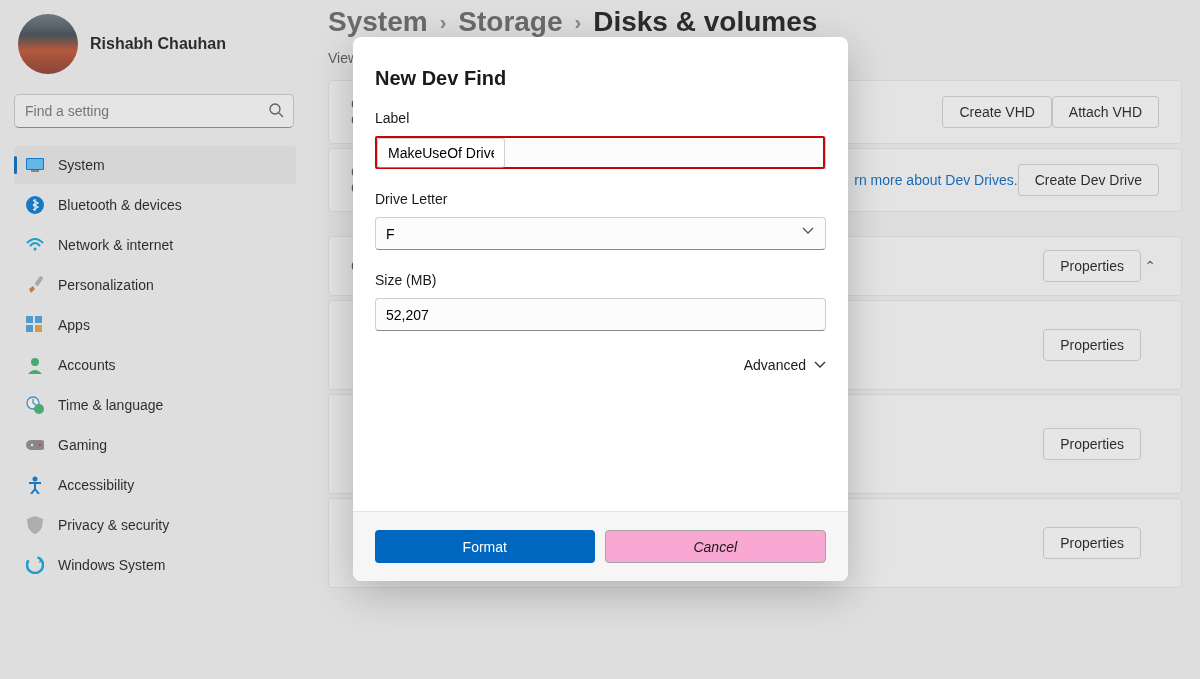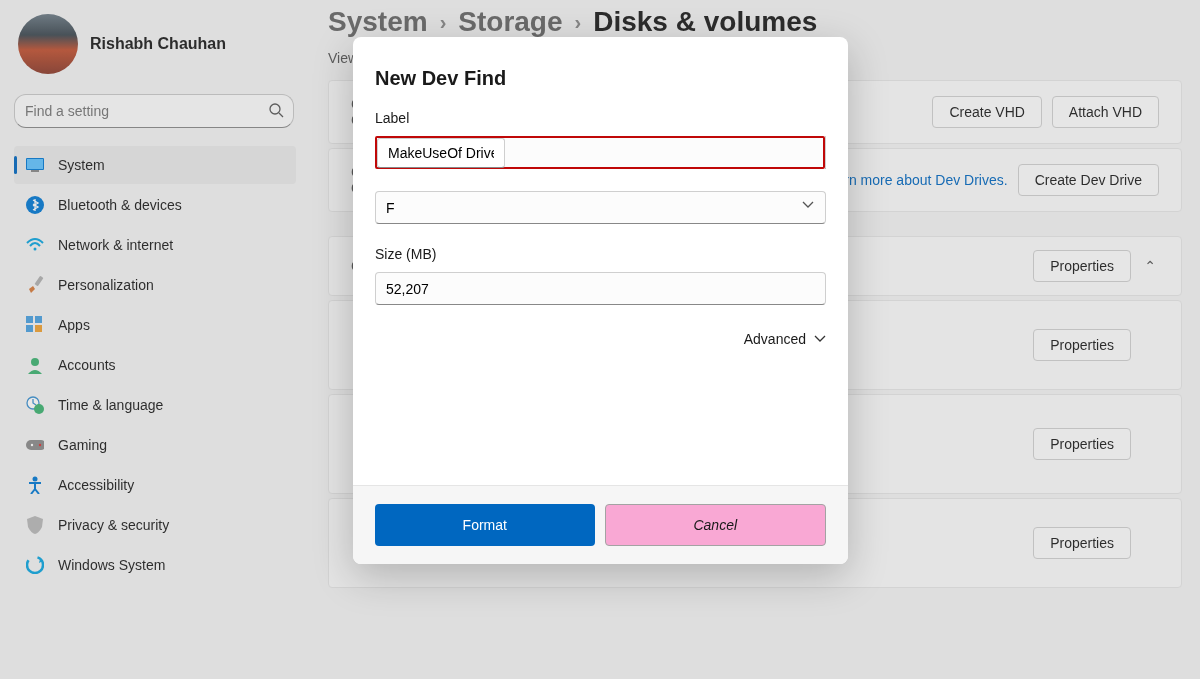--- a/index.html
+++ b/index.html
@@ -4,39 +4,39 @@
 <style>
   * { box-sizing: border-box; margin: 0; padding: 0; font-family: "Segoe UI", -apple-system, sans-serif; }
   body { width: 1200px; height: 679px; overflow: hidden; background: #f3f3f3; position: relative; }
   
   .sidebar { position: absolute; left: 0; top: 0; width: 310px; height: 100%; padding: 10px 14px; }
   .profile { display: flex; align-items: center; gap: 12px; padding: 4px 4px 16px 4px; }
   .avatar { width: 60px; height: 60px; border-radius: 50%; background: linear-gradient(180deg,#6b7a85 0%,#3d4850 35%,#c05030 60%,#8a3a2a 100%); }
   .profile-name { font-size: 16px; font-weight: 600; color: #1a1a1a; }
   
   .search { position: relative; margin: 4px 0 18px 0; }
-  .search input { width: 280px; height: 34px; border: 1px solid #c8c8c8; border-bottom: 1.5px solid #888; border-radius: 12px; background: #fcfcfc; padding: 0 34px 0 10px; font-size: 14px; color: #555; }
+  .search input { width: 280px; height: 34px; border: 1px solid #c8c8c8; border-bottom: 1.5px solid #888; border-radius: 5px; background: #fcfcfc; padding: 0 34px 0 10px; font-size: 14px; color: #555; }
   .search .icon { position: absolute; right: 12px; top: 8px; color: #555; }
   
   .nav { display: flex; flex-direction: column; gap: 2px; }
   .nav-item { display: flex; align-items: center; gap: 14px; padding: 8px 12px; border-radius: 4px; font-size: 14px; color: #1a1a1a; cursor: pointer; position: relative; height: 38px;}
   .nav-item.selected { background: #e9e9e9; }
   .nav-item.selected::before { content:""; position:absolute; left:0; top:10px; bottom:10px; width:3px; border-radius:2px; background:#0067c0; }
   .nav-icon { width: 18px; height: 18px; display:flex; align-items:center; justify-content:center; }
   
   .main { position: absolute; left: 310px; top: 0; right: 0; height: 100%; padding: 6px 18px 0 18px; }
   .breadcrumb { display:flex; align-items:center; gap:12px; font-size: 28px; color:#666; font-weight:600; margin-bottom: 12px;}
   .breadcrumb .crumb { cursor:pointer; }
   .breadcrumb .sep { color:#888; font-size:20px; }
   .breadcrumb .last { color:#1a1a1a; }
   .subtitle { font-size: 14px; color:#555; margin-bottom: 14px;}
   
   .card { background:#fbfbfb; border:1px solid #e6e6e6; border-radius:4px; margin-bottom:4px; display:flex; align-items:center; justify-content:space-between; padding:18px 22px; }
   .card .left-txt { font-size:14px; color:#525252;}
-  .card .actions { display:flex; gap:10px; align-items:center;}
+  .card .actions { display:flex; align-items:center;}
   .btn { background:#fdfdfd; border:1px solid #d0d0d0; border-radius:4px; padding:6px 16px; font-size:14px; color:#1a1a1a; cursor:pointer; height:32px; display:flex; align-items:center;}
   .link { color:#0067c0; cursor:pointer; font-size:14px;}
   .chev { font-size:14px; color:#555; width:18px; text-align:center; cursor:pointer;}
   
   .overlay { position:absolute; inset:0; background:rgba(130,130,130,0.18); }
   
   .dialog { position:absolute; left:353px; top:37px; width:495px; background:#fff; border-radius:8px; box-shadow:0 12px 40px rgba(0,0,0,0.22); overflow:hidden; display:flex; flex-direction:column; }
   .dialog-body { padding: 30px 22px 18px 22px; flex:1; }
   .dialog-title { font-size: 20px; font-weight:600; color:#1a1a1a; margin-bottom: 20px;}
   .field-label { font-size:14px; color:#1a1a1a; margin-bottom:10px; display:block;}
@@ -46,21 +46,21 @@
   .textbox.highlight-wrap input { border:1px solid #cfcfcf; border-bottom:1.5px solid #888; border-radius:3px; height:30px; padding:0 10px; font-size:14px; width:128px; background:#fff;}
   .label-row { display:flex; align-items:center; gap:0;}
   .label-box-full { flex:1; height:33px; border:1px solid #cfcfcf; border-left:none; border-bottom:1.5px solid #888; border-top-right-radius:4px; border-bottom-right-radius:4px; background:#fcfcfc;}
   .select { position:relative; }
   .select .textbox { padding-right:30px; }
   .select .chevd { position:absolute; right:12px; top:8px; color:#555; pointer-events:none;}
   .size-meta { font-size:14px; color:#1a1a1a; display:grid; grid-template-columns:56px auto; row-gap:6px; margin-top:12px;}
   .adv-row { display:flex; justify-content:flex-end; align-items:center; gap:8px; margin-top:26px; font-size:14px; color:#1a1a1a; cursor:pointer;}
   
   .dialog-footer { border-top:1px solid #e5e5e5; background:#f6f6f6; padding:18px 22px; display:flex; gap:10px;}
-  .dlg-btn { flex:1; height:42px; border-radius:4px; font-size:14px; cursor:pointer; display:flex; align-items:center; justify-content:center;}
+  .dlg-btn { flex:1; height:33px; border-radius:4px; font-size:14px; cursor:pointer; display:flex; align-items:center; justify-content:center;}
   .dlg-btn.primary { background:#0067c0; color:#fff; border:none;}
   .dlg-btn.secondary { background:#f9a8d4; border:1px solid #a3a3a3; color:#1a1a1a;font-style:italic;}
 
   svg { display:block; }
 </style>
 </head>
 <body>
 
 <div class="sidebar">
   <div class="profile">
@@ -258,20 +258,21 @@
       <span class="field-label">Label</span>
       <div class="label-row">
         <span class="textbox highlight-wrap">
           <input type="text" value="MakeUseOf Drive" style="">
         </span>
         <div class="label-box-full"></div>
       </div>
     </div>
 
     <div class="field-group">
+      <span class="field-label">Drive Letter</span>
       <div class="select">
         <input class="textbox" type="text" readonly="" value="F" style="">
         <span class="chevd">
             <svg width="12" height="12">
               <path d="M1 3 L6 8 L11 3" stroke="#555" stroke-width="1.3" fill="none"></path>
             </svg>
           </span>
       </div>
     </div>
 

